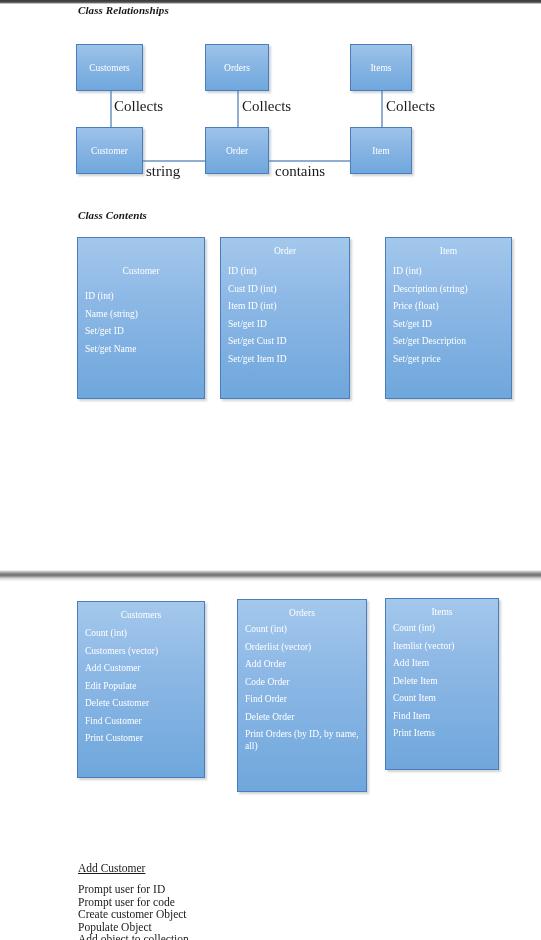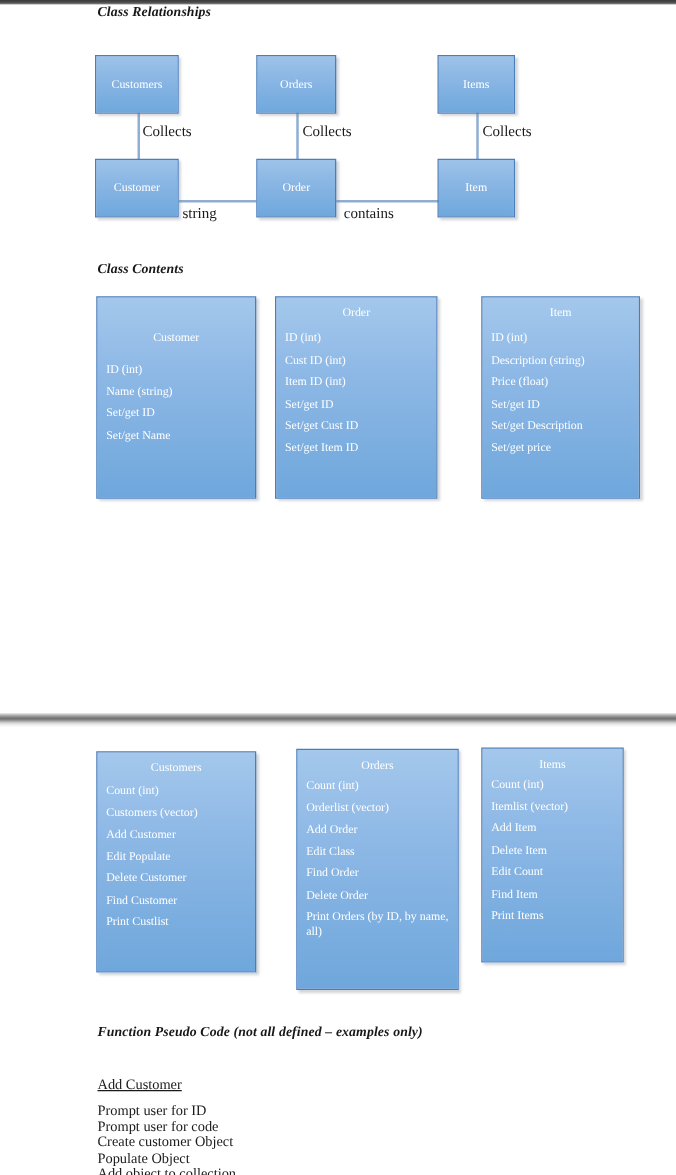--- a/index.html
+++ b/index.html
@@ -121,21 +121,21 @@
     width: 2px;
     background: #8faed2;
   }
   .conn-h {
     position: absolute;
     height: 2px;
     background: #8faed2;
   }
   .conn-label {
     position: absolute;
-    font-size: 12px;
+    font-size: 15px;
     color: #1a1a1a;
     white-space: nowrap;
   }
 </style>
 </head>
 <body>
 
 <div class="doc-canvas">
 
   <div class="page-top-edge"></div>
@@ -216,51 +216,50 @@
 
   <div class="ubox content" style="left:77px; top:601px; width:128px; height:177px;">
     <div class="box-title">Customers</div>
     <div class="members" style="top:26px;">
       <div class="m">Count (int)</div>
       <div class="m">Customers (vector)</div>
       <div class="m">Add Customer</div>
       <div class="m">Edit Populate</div>
       <div class="m">Delete Customer</div>
       <div class="m">Find Customer</div>
-      <div class="m">Print Custlist</div>
+      <div class="m">Print Customer</div>
     </div>
   </div>
 
   <div class="ubox content" style="left:237px; top:599px; width:130px; height:193px;">
     <div class="box-title">Orders</div>
     <div class="members" style="top:24px;">
       <div class="m">Count (int)</div>
       <div class="m">Orderlist (vector)</div>
       <div class="m">Add Order</div>
-      <div class="m">Edit Class</div>
+      <div class="m">Code Order</div>
       <div class="m">Find Order</div>
       <div class="m">Delete Order</div>
       <div class="m" style="white-space:normal; line-height:11.5px;">Print Orders (by ID, by name, all)</div>
     </div>
   </div>
 
   <div class="ubox content" style="left:385px; top:598px; width:114px; height:172px;">
     <div class="box-title">Items</div>
     <div class="members" style="top:24px;">
       <div class="m">Count (int)</div>
       <div class="m">Itemlist (vector)</div>
       <div class="m">Add Item</div>
       <div class="m">Delete Item</div>
-      <div class="m">Edit Count</div>
+      <div class="m">Count Item</div>
       <div class="m">Find Item</div>
       <div class="m">Print Items</div>
     </div>
   </div>
 
-  <div class="heading" style="left:78px; top:820px;">Function Pseudo Code (not all defined – examples only)</div>
 
 
   <div class="sub-underline" style="left:78px; top:862px;">Add Customer</div>
 
   <div class="pseudo-list" style="left:78px; top:883px;">
     <div>Prompt user for ID</div>
     <div>Prompt user for code</div>
     <div>Create customer Object</div>
     <div>Populate Object</div>
     <div>Add object to collection</div>

